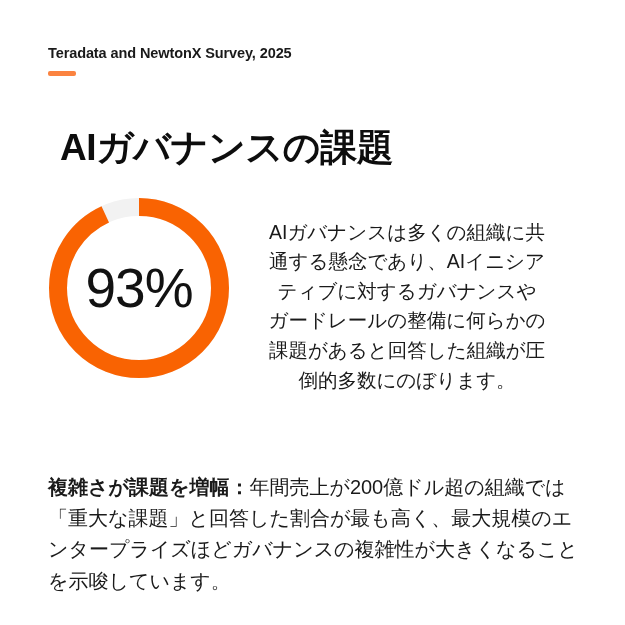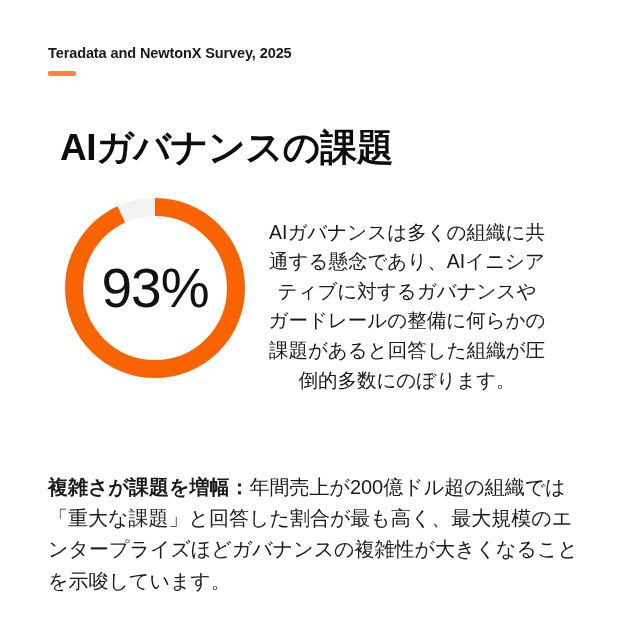--- a/index.html
+++ b/index.html
@@ -52,21 +52,21 @@
     font-weight: 700;
     letter-spacing: -0.5px;
     color: #0d0d0d;
     white-space: nowrap;
     line-height: 1.25;
   }
 
   
   .donut-wrap {
     position: absolute;
-    left: 65px;
+    left: 49px;
     top: 198px;
     width: 180px;
     height: 180px;
   }
   .donut-svg {
     display: block;
     width: 180px;
     height: 180px;
   }
   .donut-value {

